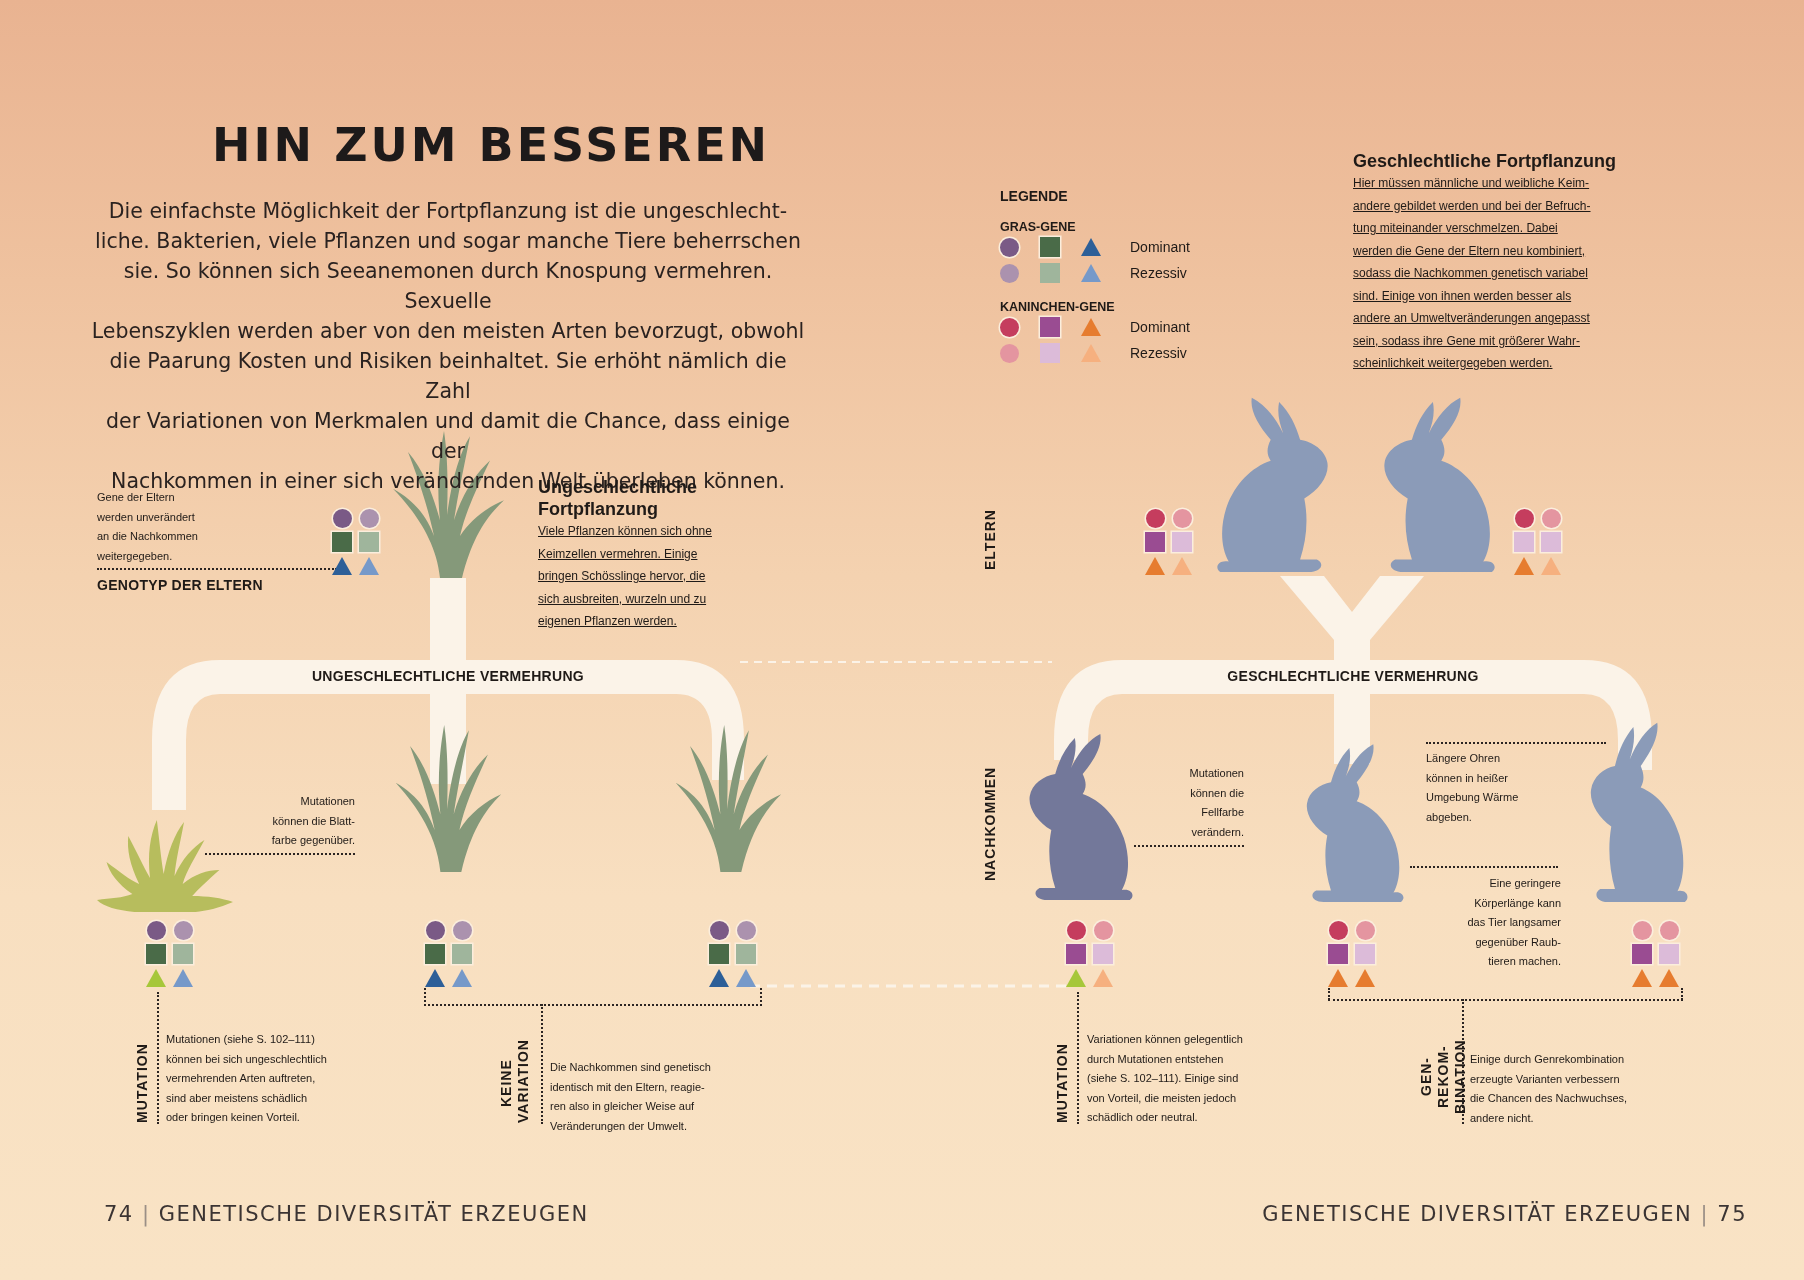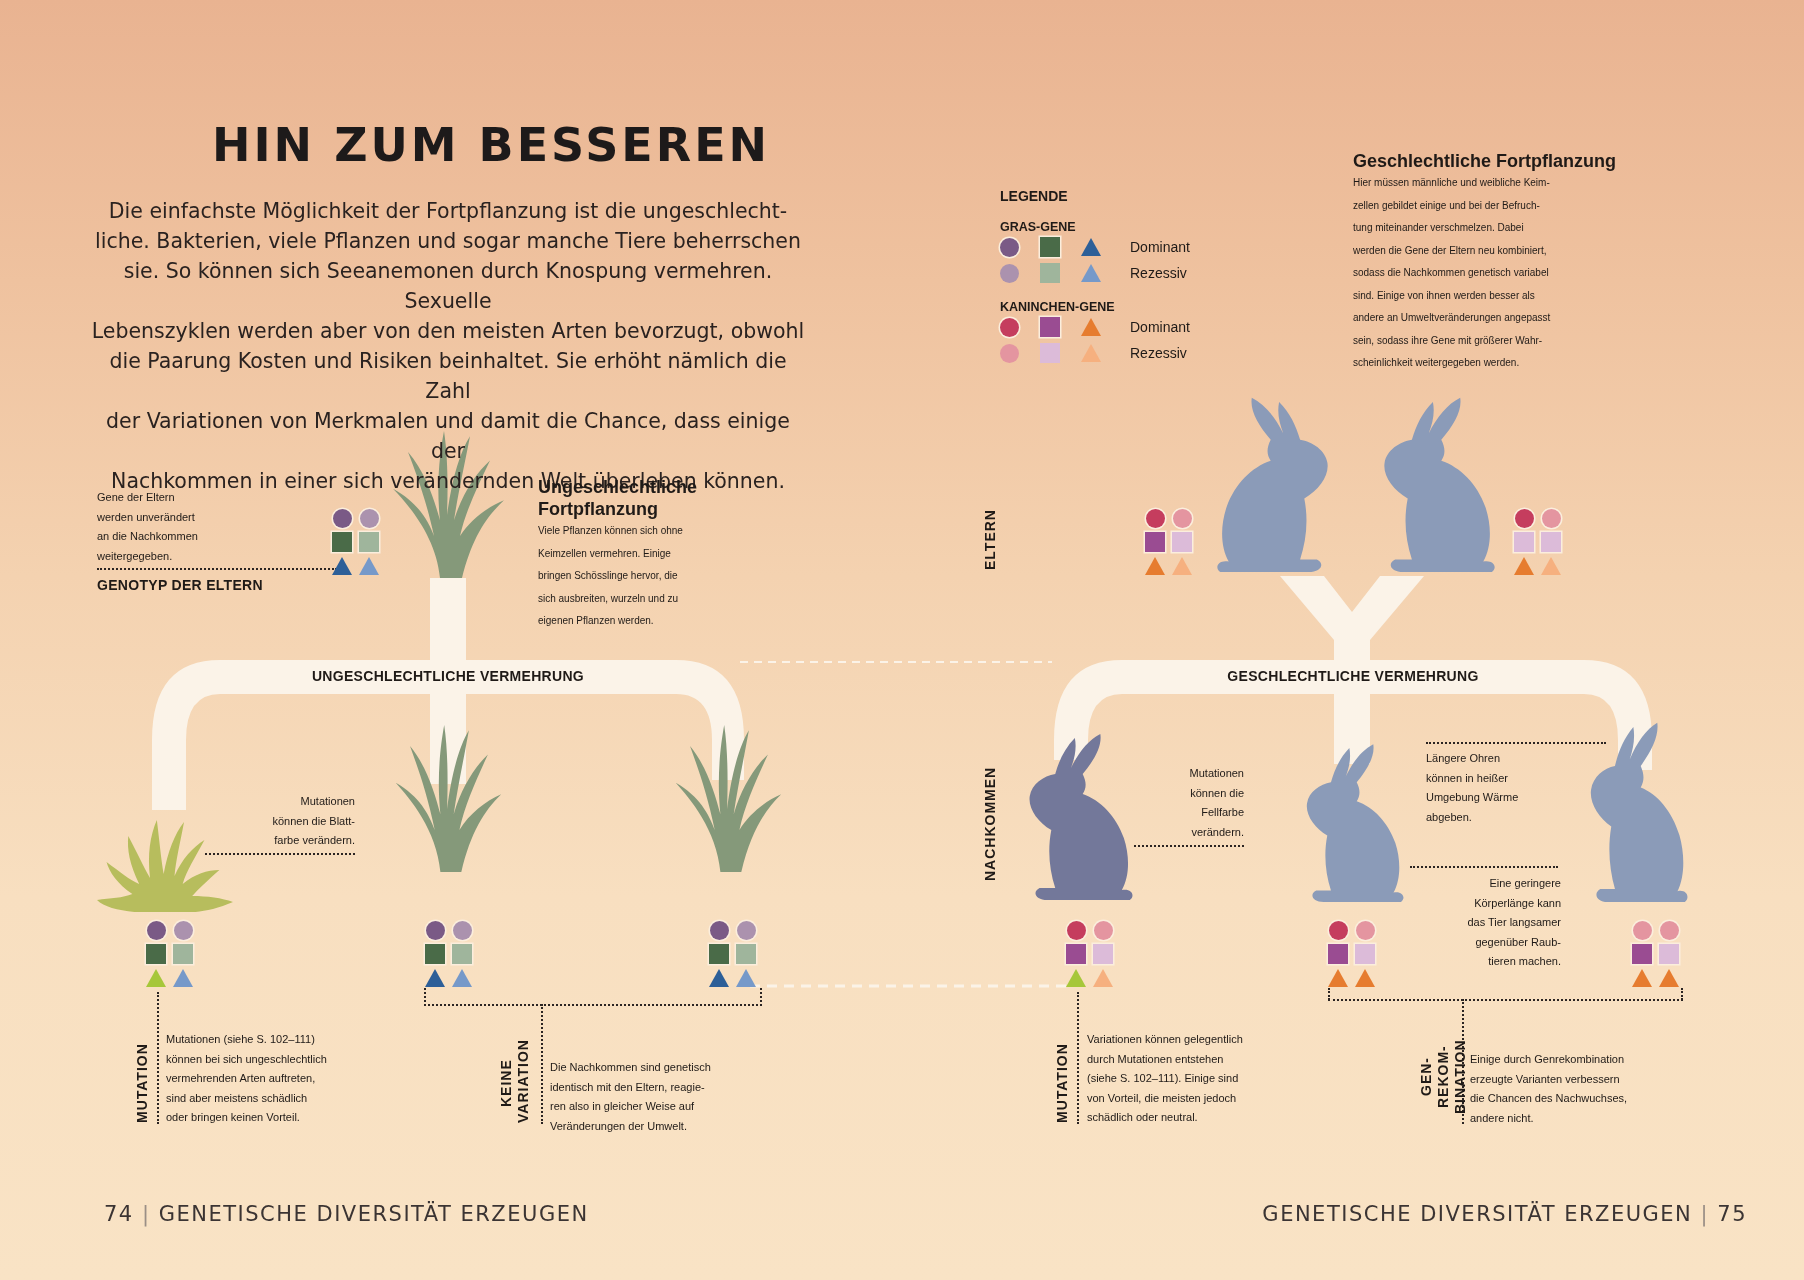--- a/index.html
+++ b/index.html
@@ -3,21 +3,21 @@
 <meta charset="utf-8">
 <style>
   html,body{margin:0;padding:0;}
   body{width:1804px;height:1280px;overflow:hidden;position:relative;
     background:linear-gradient(180deg,#e9b391 0%,#efc29f 22%,#f4d2b0 45%,#f8dfc0 70%,#f9e3c5 100%);
     font-family:"Liberation Sans","DejaVu Sans",sans-serif;color:#1f1a17;}
   .abs{position:absolute;}
   .title{left:212px;top:118px;font-family:"DejaVu Sans",sans-serif;font-size:46px;font-weight:bold;letter-spacing:3px;color:#1d1a1a;}
   .intro{left:88px;top:196px;width:720px;text-align:center;font-family:"DejaVu Sans",sans-serif;font-size:20.5px;line-height:30px;color:#2a2220;}
   .side-head{font-weight:bold;font-size:18px;line-height:22px;}
-  .side-body{font-size:10px;line-height:22.5px;}
+  .side-body{font-size:12px;line-height:22.5px;text-decoration:underline;}
   .small{font-size:11px;line-height:19.5px;}
   .caps{font-weight:bold;font-size:14px;letter-spacing:0.3px;}
   .vlabel{writing-mode:vertical-rl;transform:rotate(180deg);font-weight:bold;font-size:14px;letter-spacing:1px;text-align:center;line-height:17px;}
   .footer{font-family:"DejaVu Sans",sans-serif;font-size:21px;letter-spacing:1.5px;color:#3b3433;}
   .footer .sep{color:#9b8f86;}
   .legend-title{font-weight:bold;font-size:14px;}
   .legend-sub{font-weight:bold;font-size:12.5px;}
   .legend-row{display:flex;align-items:center;gap:21px;height:26px;}
   .legend-row .lbl{margin-left:8px;font-size:14px;}
   .gene-grid{display:grid;grid-template-columns:22px 22px;grid-auto-rows:24px;column-gap:5px;align-items:center;justify-items:center;}
@@ -127,21 +127,21 @@
     <span class="s" style="background:#dcbbd9;box-shadow:none"></span>
     <span class="t" style="border-bottom-color:#f6b07f"></span>
     <span class="lbl">Rezessiv</span>
   </div>
 </div>
 
 <div class="abs" style="left:1353px;top:150px;width:420px;">
   <div class="side-head">Geschlechtliche Fortpflanzung</div>
   <div class="side-body">
     <div>Hier müssen männliche und weibliche Keim-</div>
-    <div>zellen gebildet einige und bei der Befruch-</div>
+    <div>andere gebildet werden und bei der Befruch-</div>
     <div>tung miteinander verschmelzen. Dabei</div>
     <div>werden die Gene der Eltern neu kombiniert,</div>
     <div>sodass die Nachkommen genetisch variabel</div>
     <div>sind. Einige von ihnen werden besser als</div>
     <div>andere an Umweltveränderungen angepasst</div>
     <div>sein, sodass ihre Gene mit größerer Wahr-</div>
     <div>scheinlichkeit weitergegeben werden.</div>
   </div>
 </div>
 
@@ -176,21 +176,21 @@
   <span class="t" style="border-bottom-color:#2d5f98"></span>
   <span class="t" style="border-bottom-color:#7699c9"></span>
 </div>
 
 <div class="abs caps" style="left:152px;top:668px;width:592px;text-align:center;">UNGESCHLECHTLICHE VERMEHRUNG</div>
 <div class="abs caps" style="left:1054px;top:668px;width:598px;text-align:center;">GESCHLECHTLICHE VERMEHRUNG</div>
 
 <div class="abs small right" style="left:200px;top:792px;width:155px;">
   <div>Mutationen</div>
   <div>können die Blatt-</div>
-  <div>farbe verändern.</div>
+  <div>farbe gegenüber.</div>
 </div>
 <div class="abs dot-h" style="left:205px;top:853px;width:150px;"></div>
 
 <div class="abs gene-grid" style="left:145px;top:918px;">
   <span class="c" style="background:#7a5a86"></span>
   <span class="c" style="background:#ab92ae"></span>
   <span class="s" style="background:#4a6b48"></span>
   <span class="s" style="background:#9fb59c"></span>
   <span class="t" style="border-bottom-color:#a6c73a"></span>
   <span class="t" style="border-bottom-color:#7699c9"></span>

